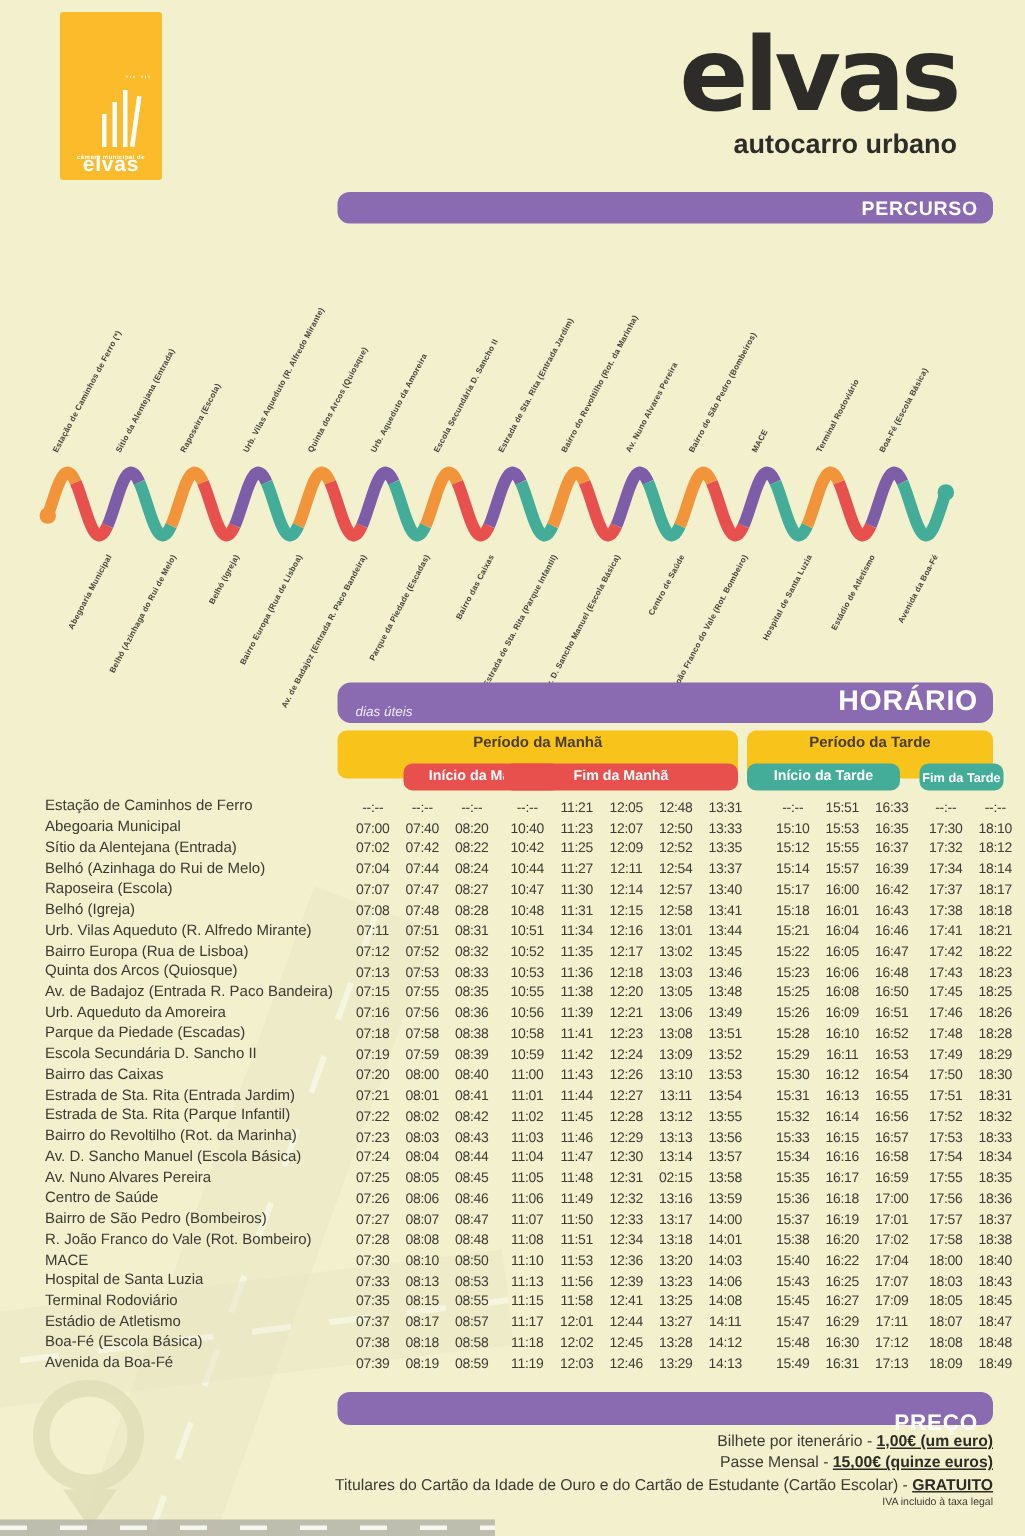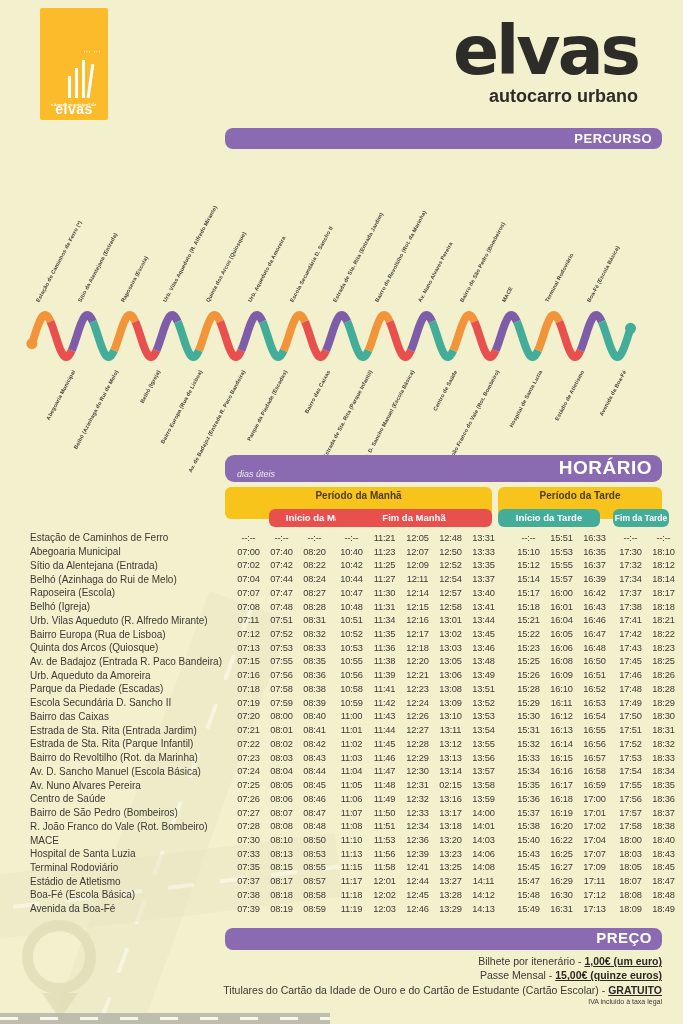--- a/index.html
+++ b/index.html
@@ -73,21 +73,21 @@
   #timetable-body{position:absolute;left:20px;top:531px;width:660px;z-index:1;}
   .t-row{display:flex;height:13.74px;align-items:center;}
   .t-name{width:212px;font-size:10px;color:#3c3a33;white-space:nowrap;padding-left:10px;box-sizing:border-box;}
   .t-cell{width:33px;text-align:center;font-size:9.3px;color:#3c3a33;letter-spacing:-.2px;}
   .t-row>div:nth-child(5){margin-left:4px;}
   .t-row>div:nth-child(10){margin-left:12px;}
   .t-row>div:nth-child(13){margin-left:3px;}
 
   
   .preco-bar{left:225px;top:928px;width:437px;height:22px;}
-  .preco-bar span{position:absolute;right:10px;top:1px;font-size:15px;font-weight:bold;letter-spacing:.5px;}
+  .preco-bar span{position:absolute;right:10px;top:12px;font-size:15px;font-weight:bold;letter-spacing:.5px;}
   #price-lines{position:absolute;right:21px;top:954px;text-align:right;z-index:2;}
   .price-line{font-size:10.5px;color:#3c3a33;line-height:14.4px;white-space:nowrap;}
   .price-line b{color:#2c2a25;text-decoration:underline;}
   .iva{font-size:7px;color:#3c3a33;margin-top:1px;}
 </style>
 </head>
 <body>
 
 <div id="page">
 

